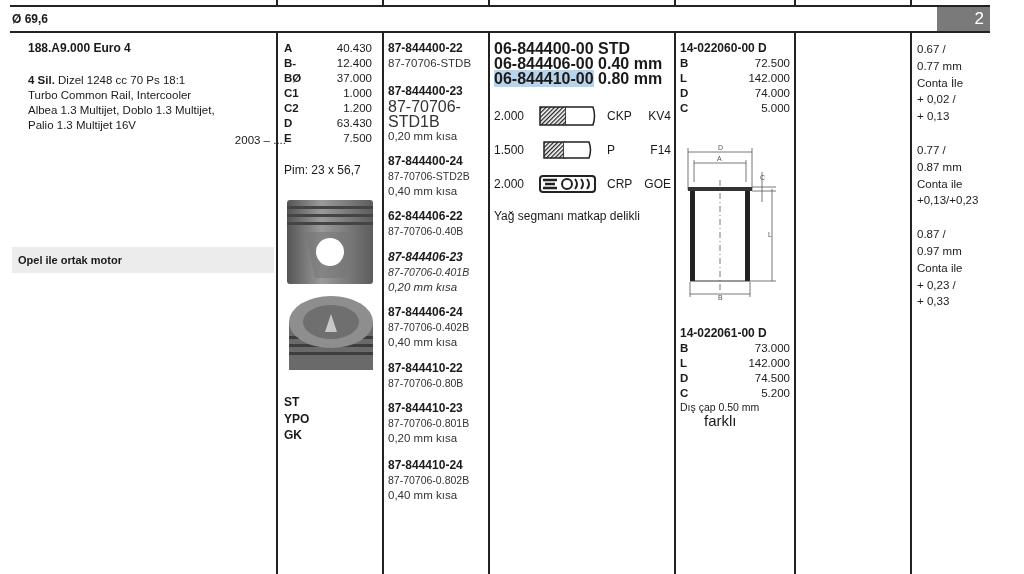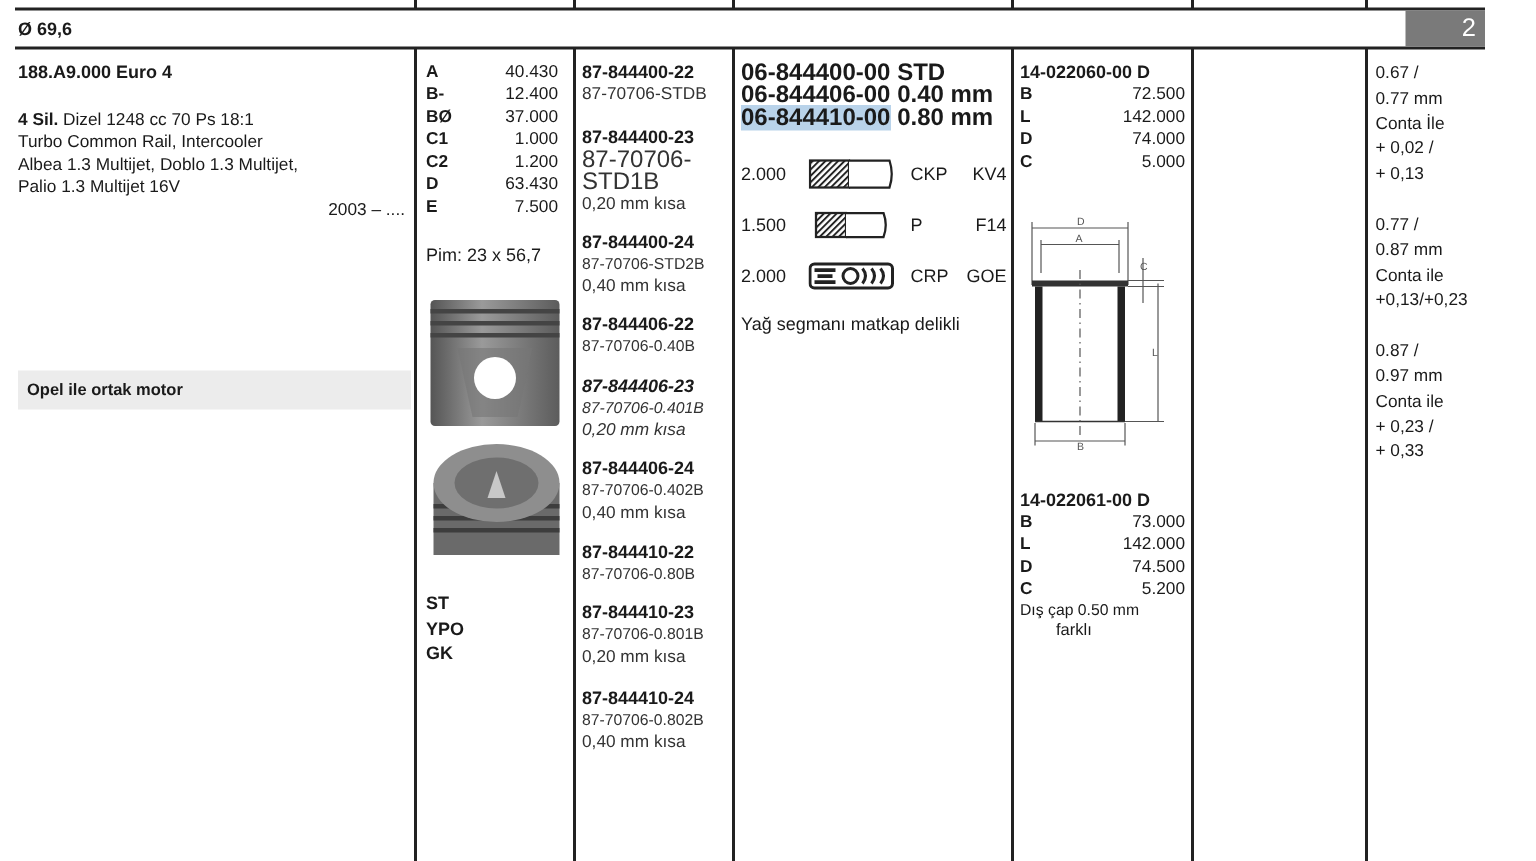--- a/index.html
+++ b/index.html
@@ -38,21 +38,21 @@
 <div class="vline" style="left:276px;top:32px;height:542px;"></div>
 <div class="vline" style="left:382px;top:32px;height:542px;"></div>
 <div class="vline" style="left:488px;top:32px;height:542px;"></div>
 <div class="vline" style="left:674px;top:32px;height:542px;"></div>
 <div class="vline" style="left:794px;top:32px;height:542px;"></div>
 <div class="vline" style="left:910px;top:32px;height:542px;"></div>
 
 <div class="abs b t" style="left:12px;top:12px;font-size:12px;">Ø 69,6</div>
 <div class="page-badge">2</div>
 
-<div class="abs t" style="left:12px;top:41px;width:258px;">
+<div class="abs t" style="left:28px;top:41px;width:258px;">
   <div class="b" style="font-size:12px;">188.A9.000 Euro 4</div>
   <div style="height:17px;"></div>
   <div><span class="b">4 Sil.</span><span> Dizel 1248 cc 70 Ps 18:1</span></div>
   <div>Turbo Common Rail, Intercooler</div>
   <div>Albea 1.3 Multijet, Doblo 1.3 Multijet,</div>
   <div>Palio 1.3 Multijet 16V</div>
   <div style="text-align:right;padding-right:0;">2003 – ....</div>
 </div>
 <div class="abs b t" style="left:12px;top:247px;width:262px;height:26px;background:#ececec;line-height:26px;padding-left:6px;box-sizing:border-box;font-size:11px;">
   <span>Opel ile ortak motor</span>
@@ -131,21 +131,21 @@
     <div class="b" style="font-size:12px;">87-844400-23</div>
     <div class="grey" style="font-size:16px;">87-70706-STD1B</div>
     <div class="grey">0,20 mm kısa</div>
   </div>
   <div style="margin-bottom:10px;">
     <div class="b" style="font-size:12px;">87-844400-24</div>
     <div class="grey" style="font-size:10.5px;">87-70706-STD2B</div>
     <div class="grey">0,40 mm kısa</div>
   </div>
   <div style="margin-bottom:11px;">
-    <div class="b" style="font-size:12px;">87-844406-22</div>
+    <div class="b" style="font-size:12px;">62-844406-22</div>
     <div class="grey" style="font-size:10.5px;">87-70706-0.40B</div>
   </div>
   <div style="margin-bottom:10px;font-style:italic;">
     <div class="b" style="font-size:12px;">87-844406-23</div>
     <div class="grey" style="font-size:10.5px;">87-70706-0.401B</div>
     <div class="grey">0,20 mm kısa</div>
   </div>
   <div style="margin-bottom:11px;">
     <div class="b" style="font-size:12px;">87-844406-24</div>
     <div class="grey" style="font-size:10.5px;">87-70706-0.402B</div>
@@ -270,21 +270,21 @@
     </div>
   <div class="row">
       <span class="b">D</span>
       <span>74.500</span>
     </div>
   <div class="row">
       <span class="b">C</span>
       <span>5.200</span>
     </div>
   <div style="font-size:10.5px;line-height:13px;">Dış çap 0.50 mm</div>
-  <div style="font-size:11px;line-height:13px;padding-left:24px;">farklı</div>
+  <div style="font-size:15px;line-height:13px;padding-left:24px;">farklı</div>
 </div>
 
 <div class="abs t" style="left:917px;top:41px;width:100px;font-size:11.5px;line-height:16.8px;">
   <div style="margin-bottom:17px;">
     <div>0.67 /</div>
     <div>0.77 mm</div>
     <div>Conta İle</div>
     <div>+ 0,02 /</div>
     <div>+ 0,13</div>
   </div>

